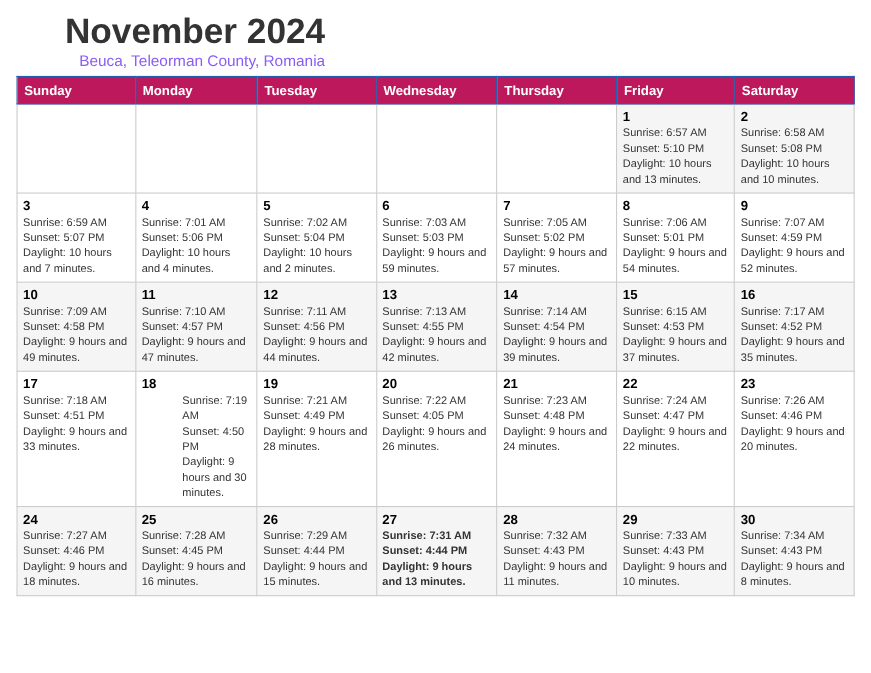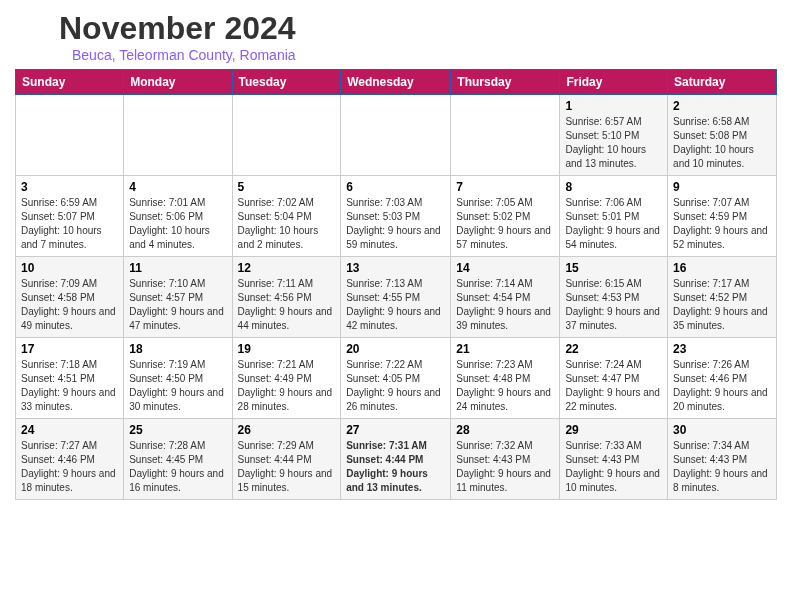--- a/index.html
+++ b/index.html
@@ -216,21 +216,21 @@
       </tr>
       <tr>
         <td>
           <div class="day-num">17</div>
           <div class="day-detail" style="white-space: pre-line;">Sunrise: 7:18 AM
 Sunset: 4:51 PM
 Daylight: 9 hours and 33 minutes.</div>
         </td>
         <td>
           <div class="day-num">18</div>
-          <div class="day-detail" style="white-space: pre-line;">Sunrise: 7:19 AM
+          <div class="day-detail" style="white-space: pre-line; margin-left: 37px;">Sunrise: 7:19 AM
 Sunset: 4:50 PM
 Daylight: 9 hours and 30 minutes.</div>
         </td>
         <td>
           <div class="day-num">19</div>
           <div class="day-detail" style="white-space: pre-line;">Sunrise: 7:21 AM
 Sunset: 4:49 PM
 Daylight: 9 hours and 28 minutes.</div>
         </td>
         <td>

